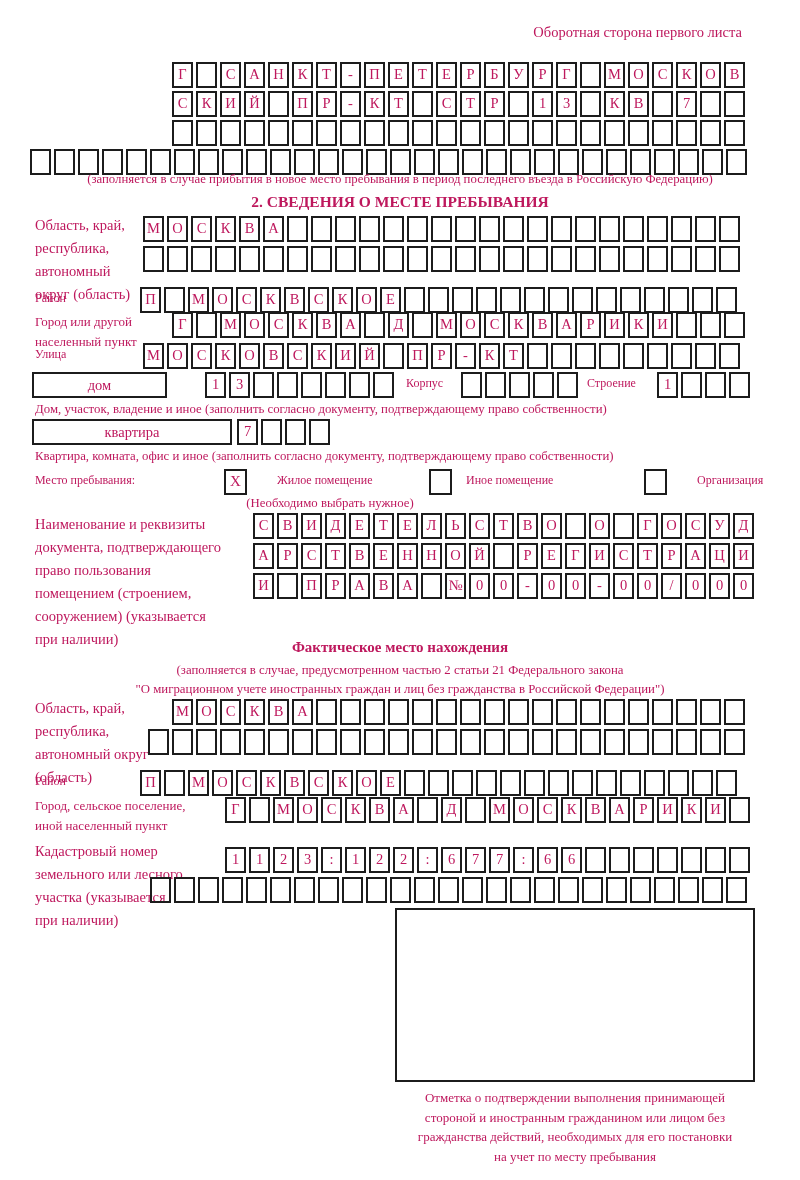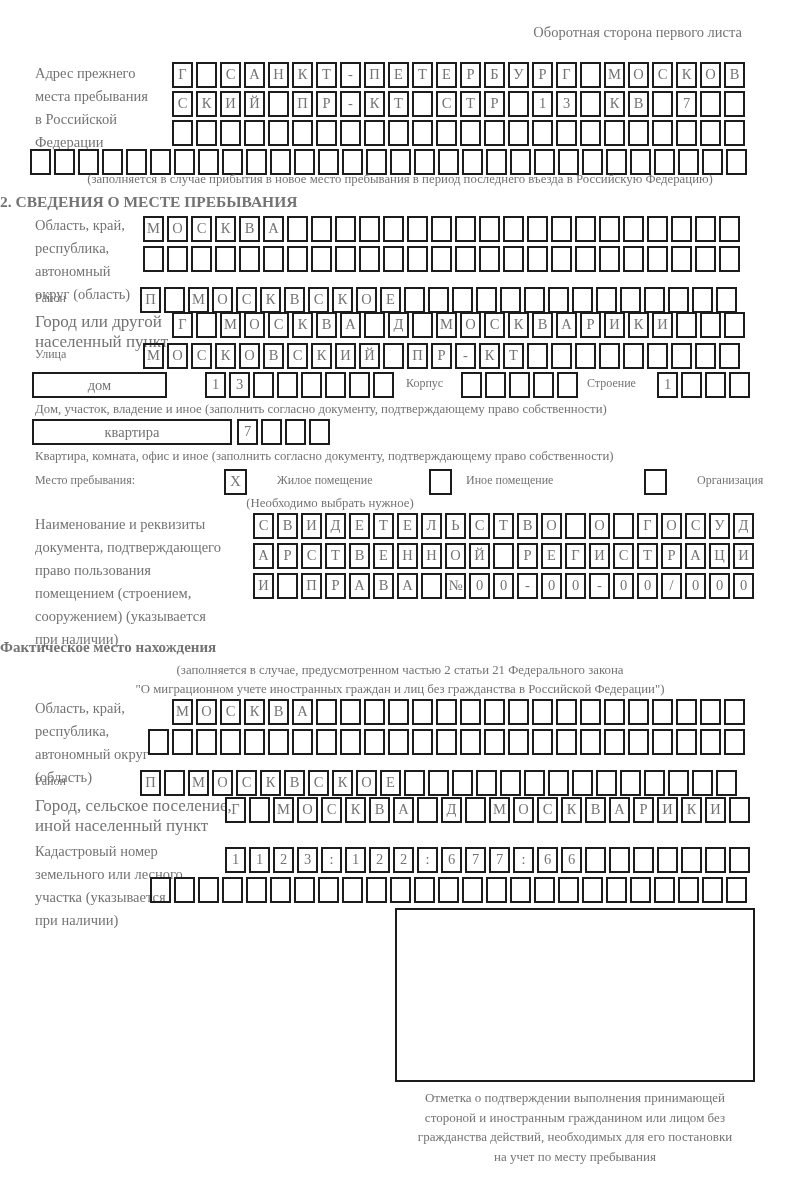--- a/index.html
+++ b/index.html
@@ -1,28 +1,28 @@
 <!DOCTYPE html>
 <html><head>
 <meta charset="utf-8">
 <style>
   html,body { margin:0; padding:0; background:#ffffff; }
   .page {
     position:relative; width:800px; height:1180px; margin:0 auto;
-    background:#ffffff; color:#737373;
+    background:#ffffff; color:#be185d;
     font-family:"Liberation Serif","DejaVu Serif",serif;
     overflow:hidden;
   }
   .hdr-note { position:absolute; top:24px; right:58px; font-size:14.5px; }
   .lbl { position:absolute; font-size:14.5px; line-height:23px; white-space:pre-line; }
-  .lbl-tight { position:absolute; font-size:17px; line-height:20px; white-space:pre-line; }
+  .lbl-tight { position:absolute; font-size:13px; line-height:20px; white-space:pre-line; }
   .inline-lbl { position:absolute; font-size:12px; white-space:nowrap; }
   .cap { position:absolute; font-size:12.8px; white-space:nowrap; }
   .center { left:0; width:800px; text-align:center; white-space:pre-line; }
-  .sec-title { position:absolute; left:0; width:800px; 
+  .sec-title { position:absolute; left:0; width:800px; text-align:center;
                font-weight:bold; font-size:15.5px; }
   .boxrow { position:absolute; display:flex; gap:3px; }
   .cb {
     box-sizing:border-box; width:21px; height:26px; flex:0 0 21px;
     border:2px solid #1c1c1c; text-align:center;
     font-size:14.5px; line-height:21px; overflow:hidden;
   }
   .widebox {
     position:absolute; box-sizing:border-box; height:26px;
     border:2px solid #1c1c1c; text-align:center;
@@ -37,24 +37,20 @@
   .stamp-cap { position:absolute; font-size:13px; line-height:19.5px;
                text-align:center; white-space:pre-line; }
 </style>
 </head>
 <body>
 
 <div class="page">
 
   <div class="hdr-note">Оборотная сторона первого листа</div>
 
-  <div class="lbl" style="left:35px; top:62px;">Адрес прежнего
-места пребывания
-в Российской
-Федерации</div>
   <div class="boxrow" style="left:172px; top:62px;">
       <span class="cb">Г</span>
       <span class="cb"></span>
       <span class="cb">С</span>
       <span class="cb">А</span>
       <span class="cb">Н</span>
       <span class="cb">К</span>
       <span class="cb">Т</span>
       <span class="cb">-</span>
       <span class="cb">П</span>

